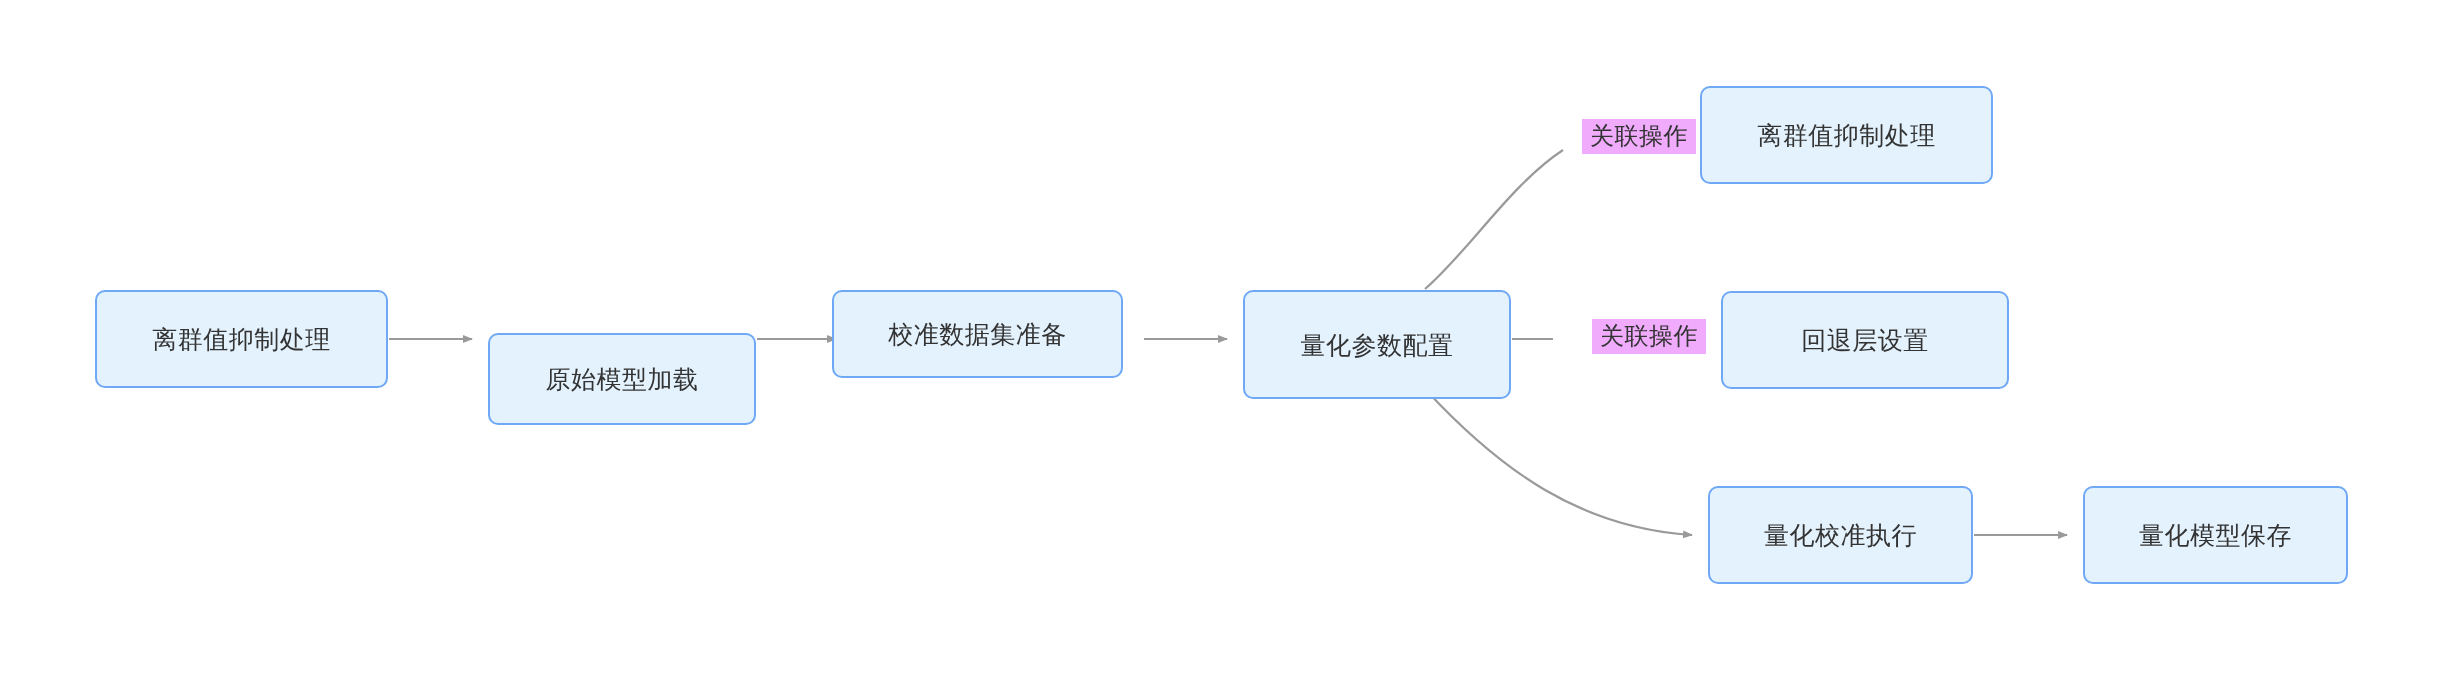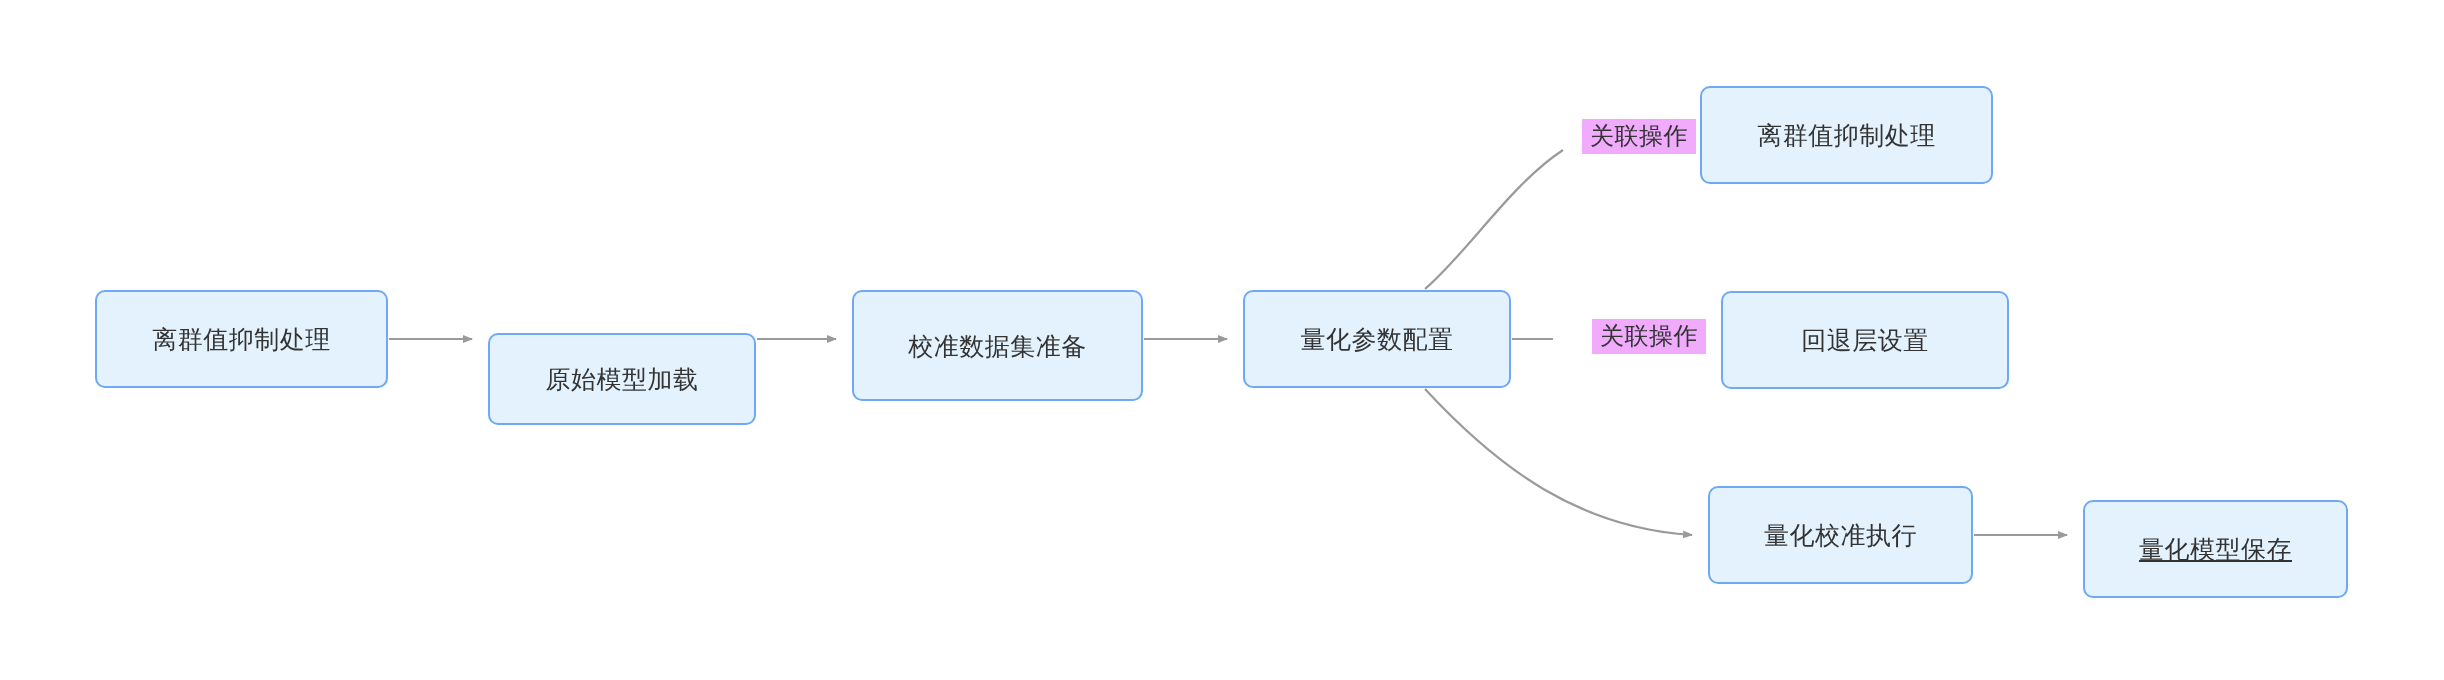--- a/index.html
+++ b/index.html
@@ -106,41 +106,41 @@
   </svg>
 
   <div class="node" style="left:95px; top:290px; width:293px; height:98px;">
     <span class="node-label">离群值抑制处理</span>
   </div>
 
   <div class="node" style="left:488px; top:290px; width:268px; height:92px;margin-top:43px;">
     <span class="node-label">原始模型加载</span>
   </div>
 
-  <div class="node" style="left:852px; top:290px; width:291px; height:111px;">
+  <div class="node" style="left:832px; top:290px; width:291px; height:88px;">
     <span class="node-label">校准数据集准备</span>
   </div>
 
-  <div class="node" style="left:1243px; top:290px; width:268px; height:98px;">
+  <div class="node" style="left:1243px; top:290px; width:268px; height:109px;">
     <span class="node-label">量化参数配置</span>
   </div>
 
   <div class="node" style="left:1700px; top:86px; width:293px; height:98px;">
     <span class="node-label">离群值抑制处理</span>
   </div>
 
   <div class="node" style="left:1721px; top:291px; width:288px; height:98px;">
     <span class="node-label">回退层设置</span>
   </div>
 
   <div class="node" style="left:1708px; top:486px; width:265px; height:98px;">
     <span class="node-label">量化校准执行</span>
   </div>
 
-  <div class="node" style="left:2083px; top:500px; width:265px; height:98px;text-decoration:underline;">
+  <div class="node" style="left:2083px; top:486px; width:265px; height:98px;">
     <span class="node-label">量化模型保存</span>
   </div>
 
   <div class="edge-label" style="left:1543px; top:119px;">关联操作</div>
 
   <div class="edge-label" style="left:1553px; top:319px;">关联操作</div>
 
 </div>
 
 </body></html>

